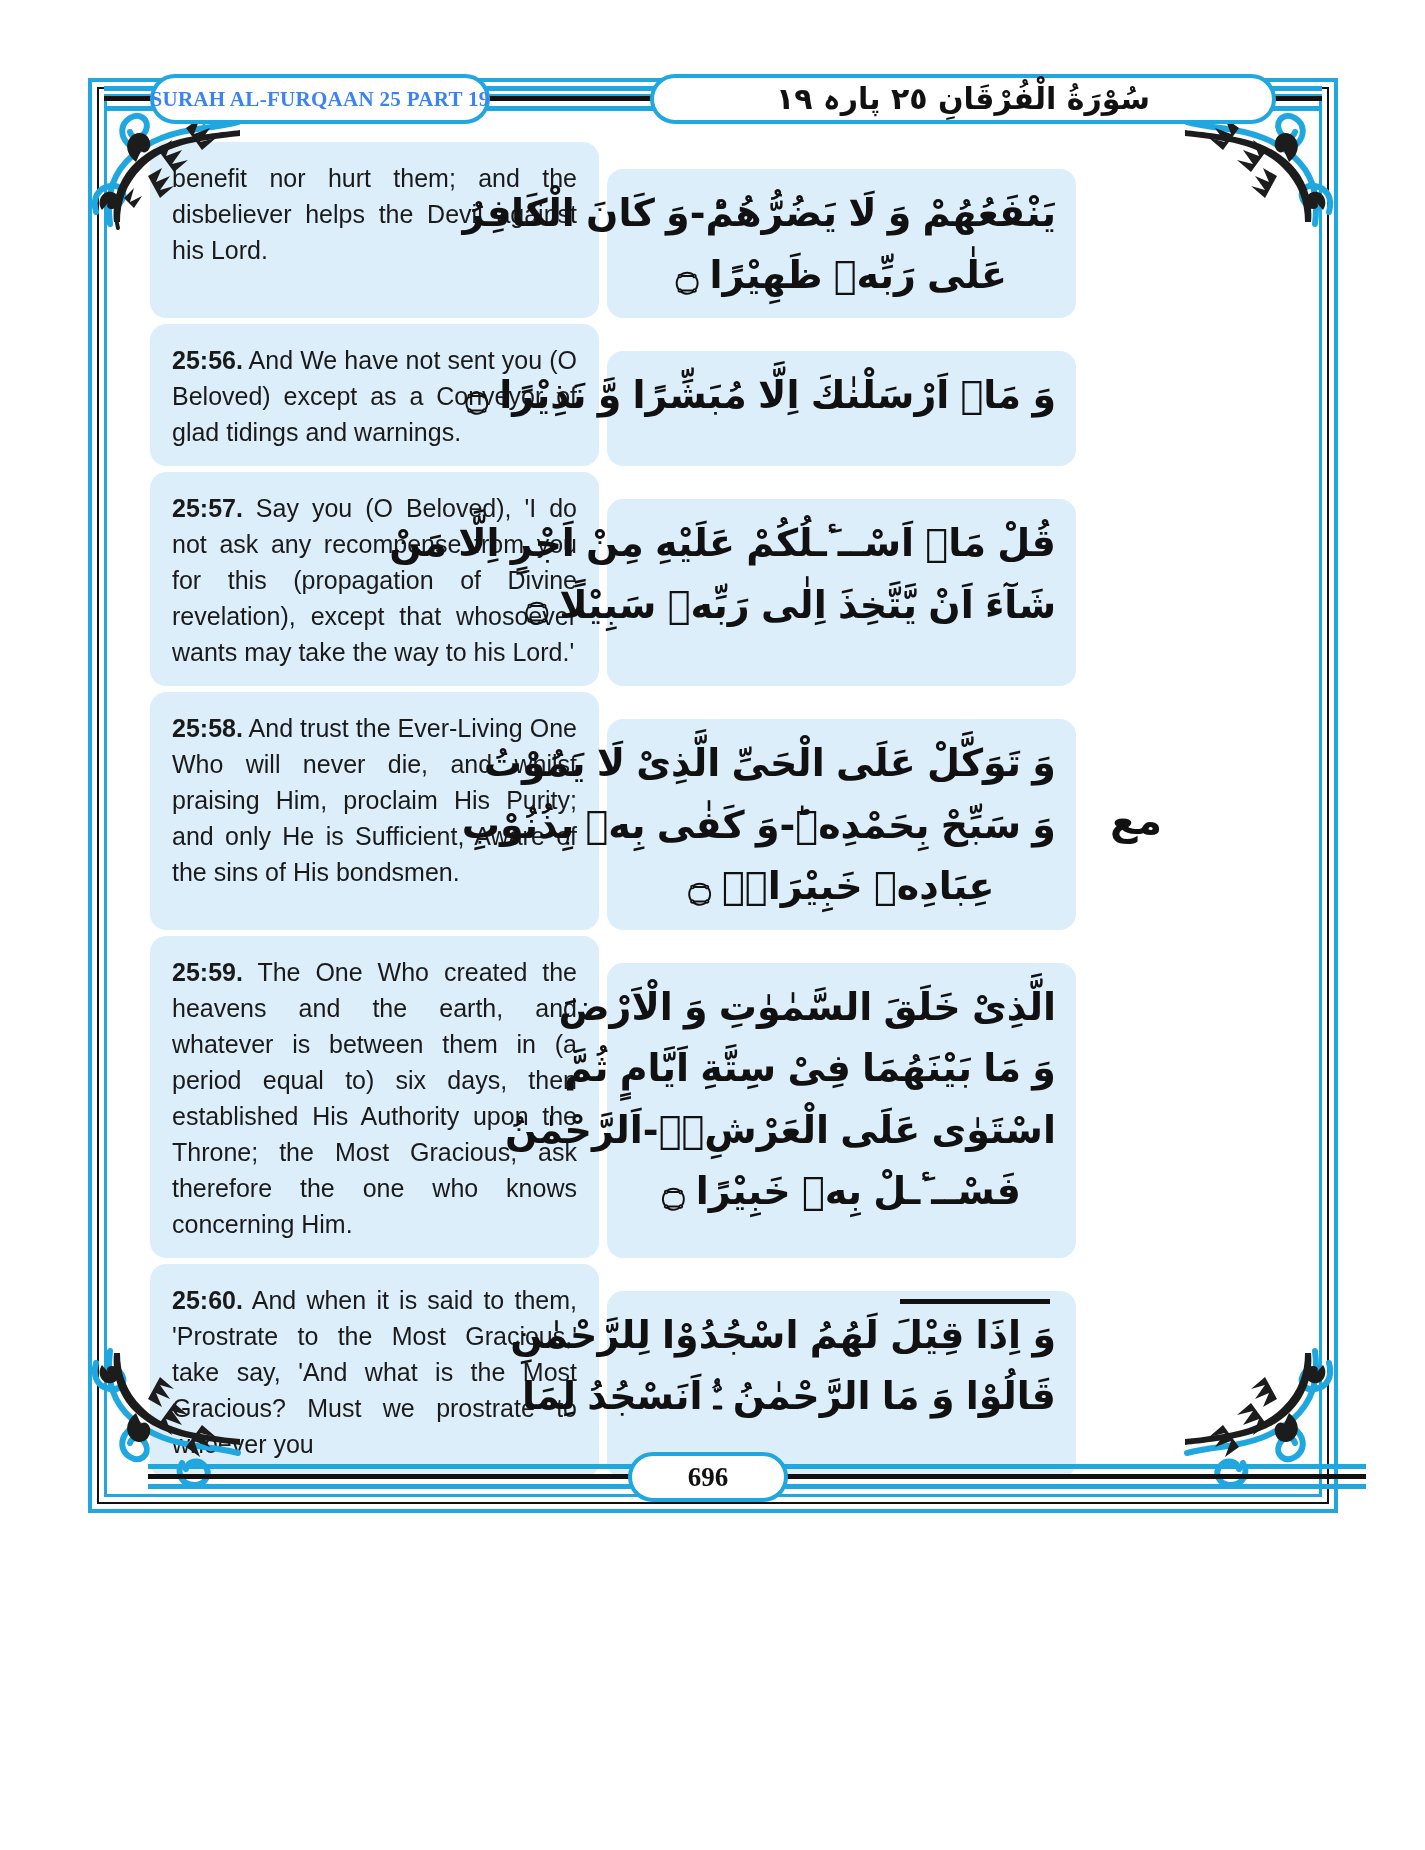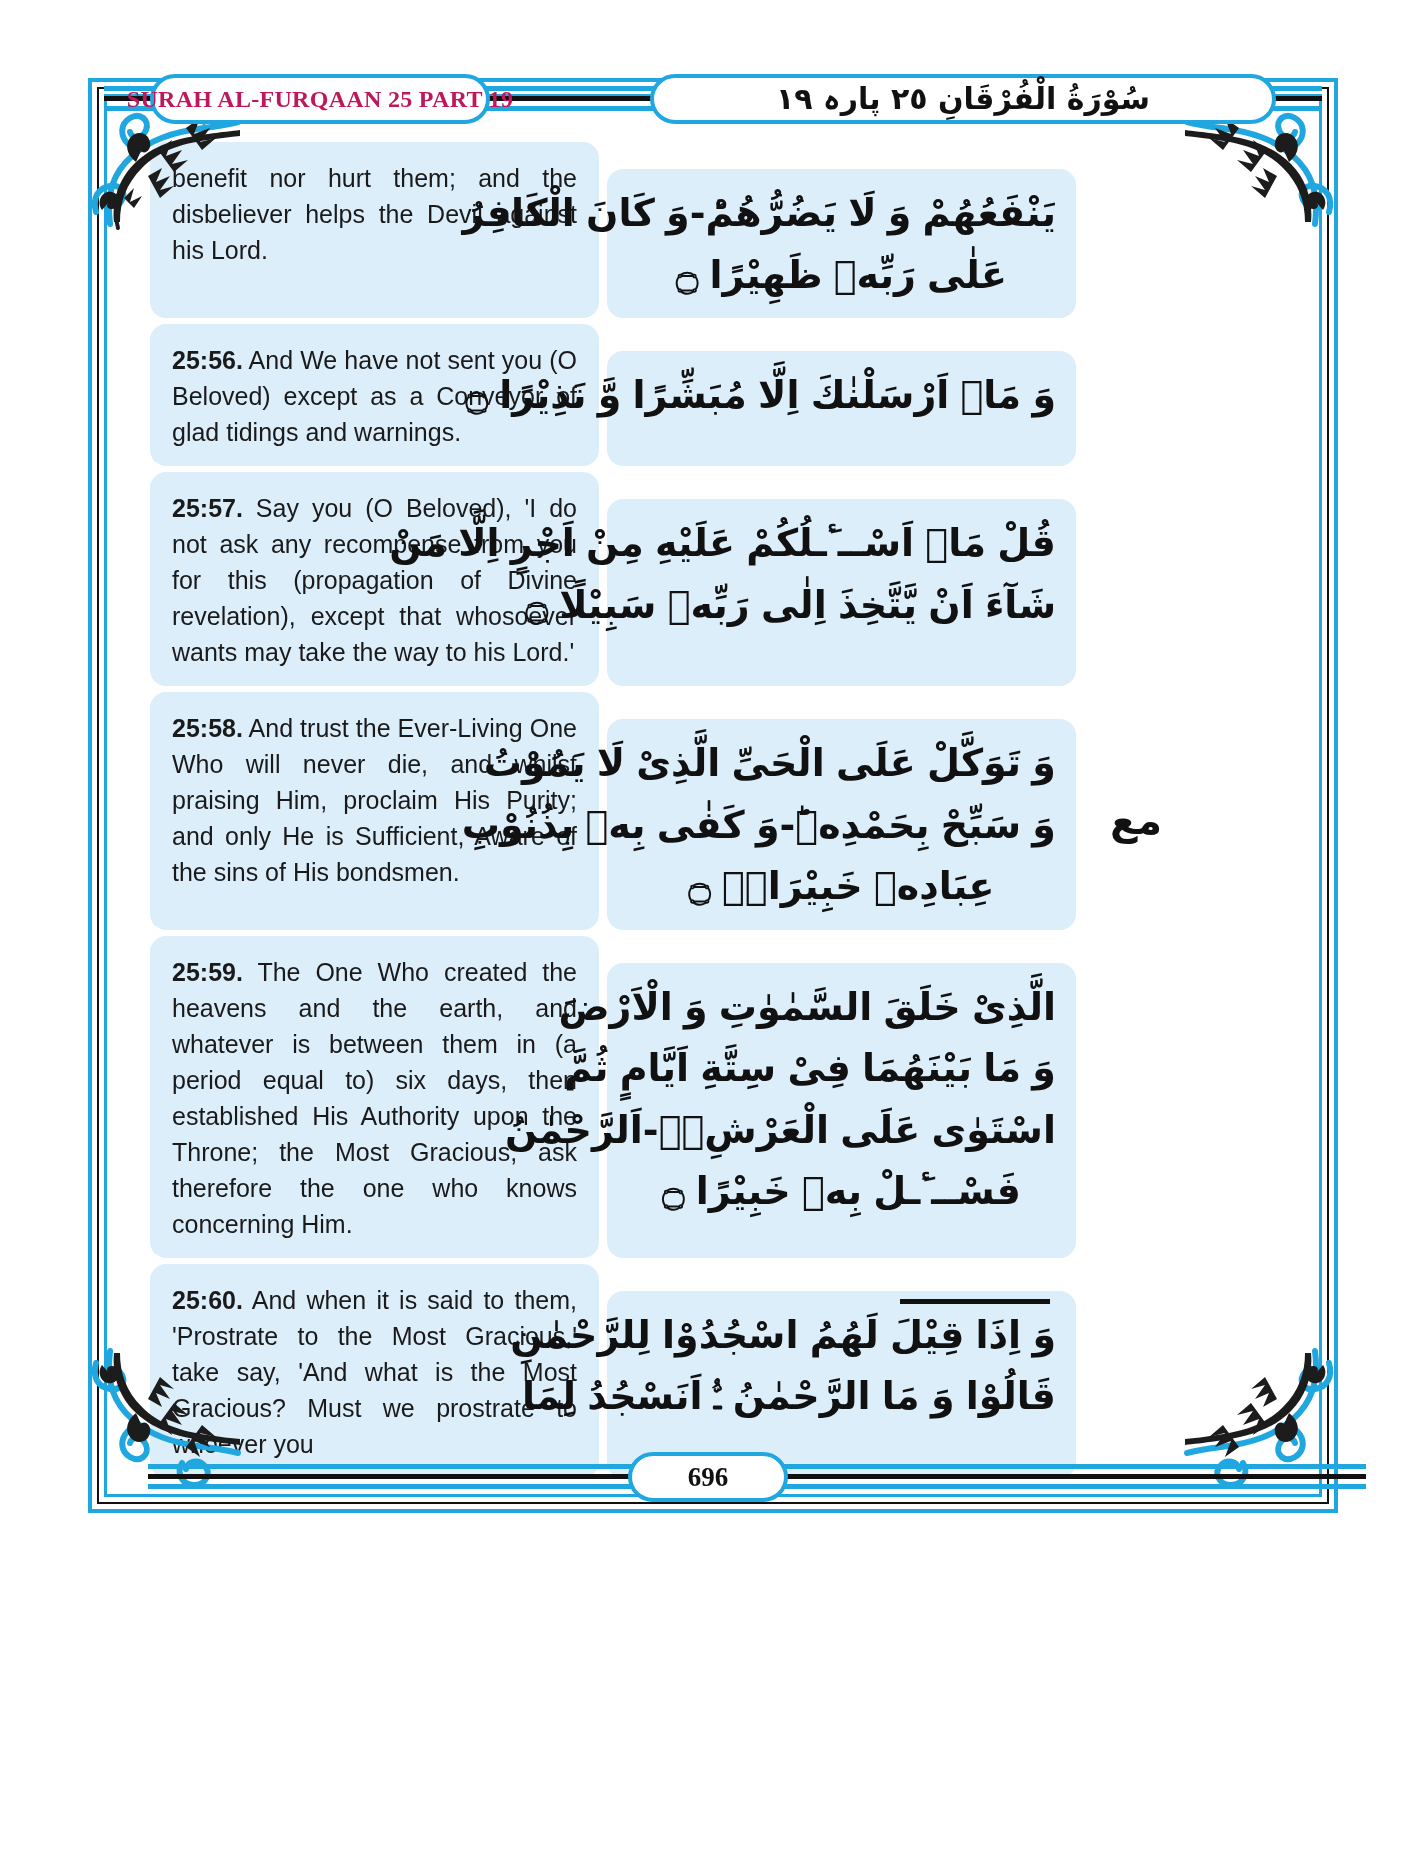--- a/index.html
+++ b/index.html
@@ -80,23 +80,23 @@
     justify-content: center;
     z-index: 3;
   }
   #pill-left {
     left: 46px; top: 0px;
     width: 340px; height: 50px;
   }
   #pill-left .label {
     font-family: "Liberation Serif", serif;
     font-weight: 700;
-    font-size: 24px;
+    font-size: 21px;
     letter-spacing: 0.3px;
-    color: #be185d;
+    color: #3b82f6;
     white-space: nowrap;
   }
   #pill-right {
     left: 546px; top: 0px;
     width: 626px; height: 50px;
     border-radius: 26px 26px 26px 26px;
     justify-content: flex-start;
     padding-left: 0;
     overflow: visible;
     background: #fff;

